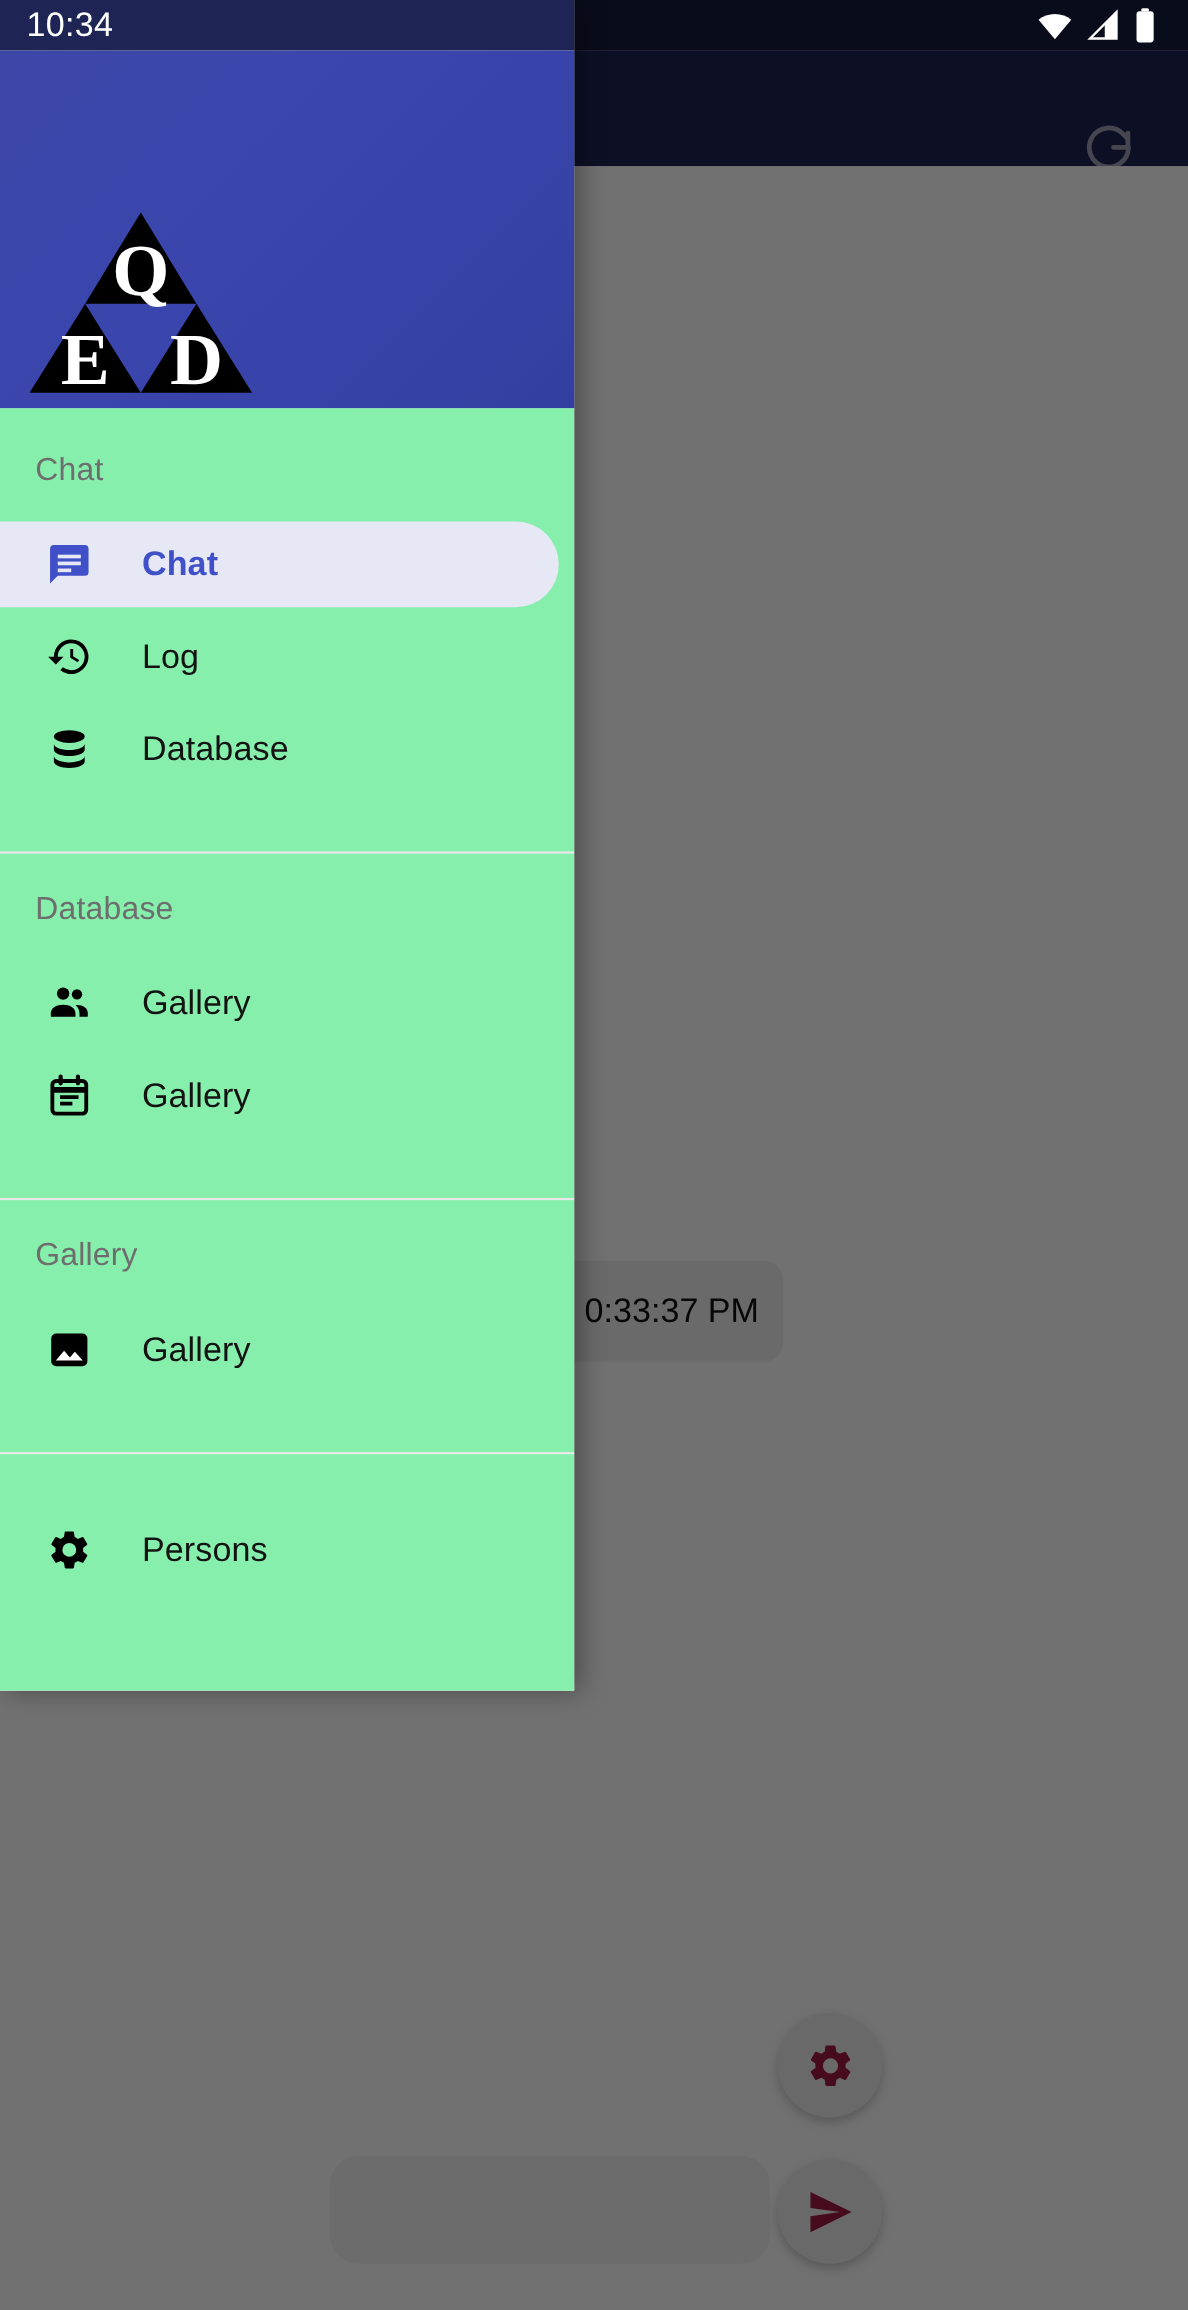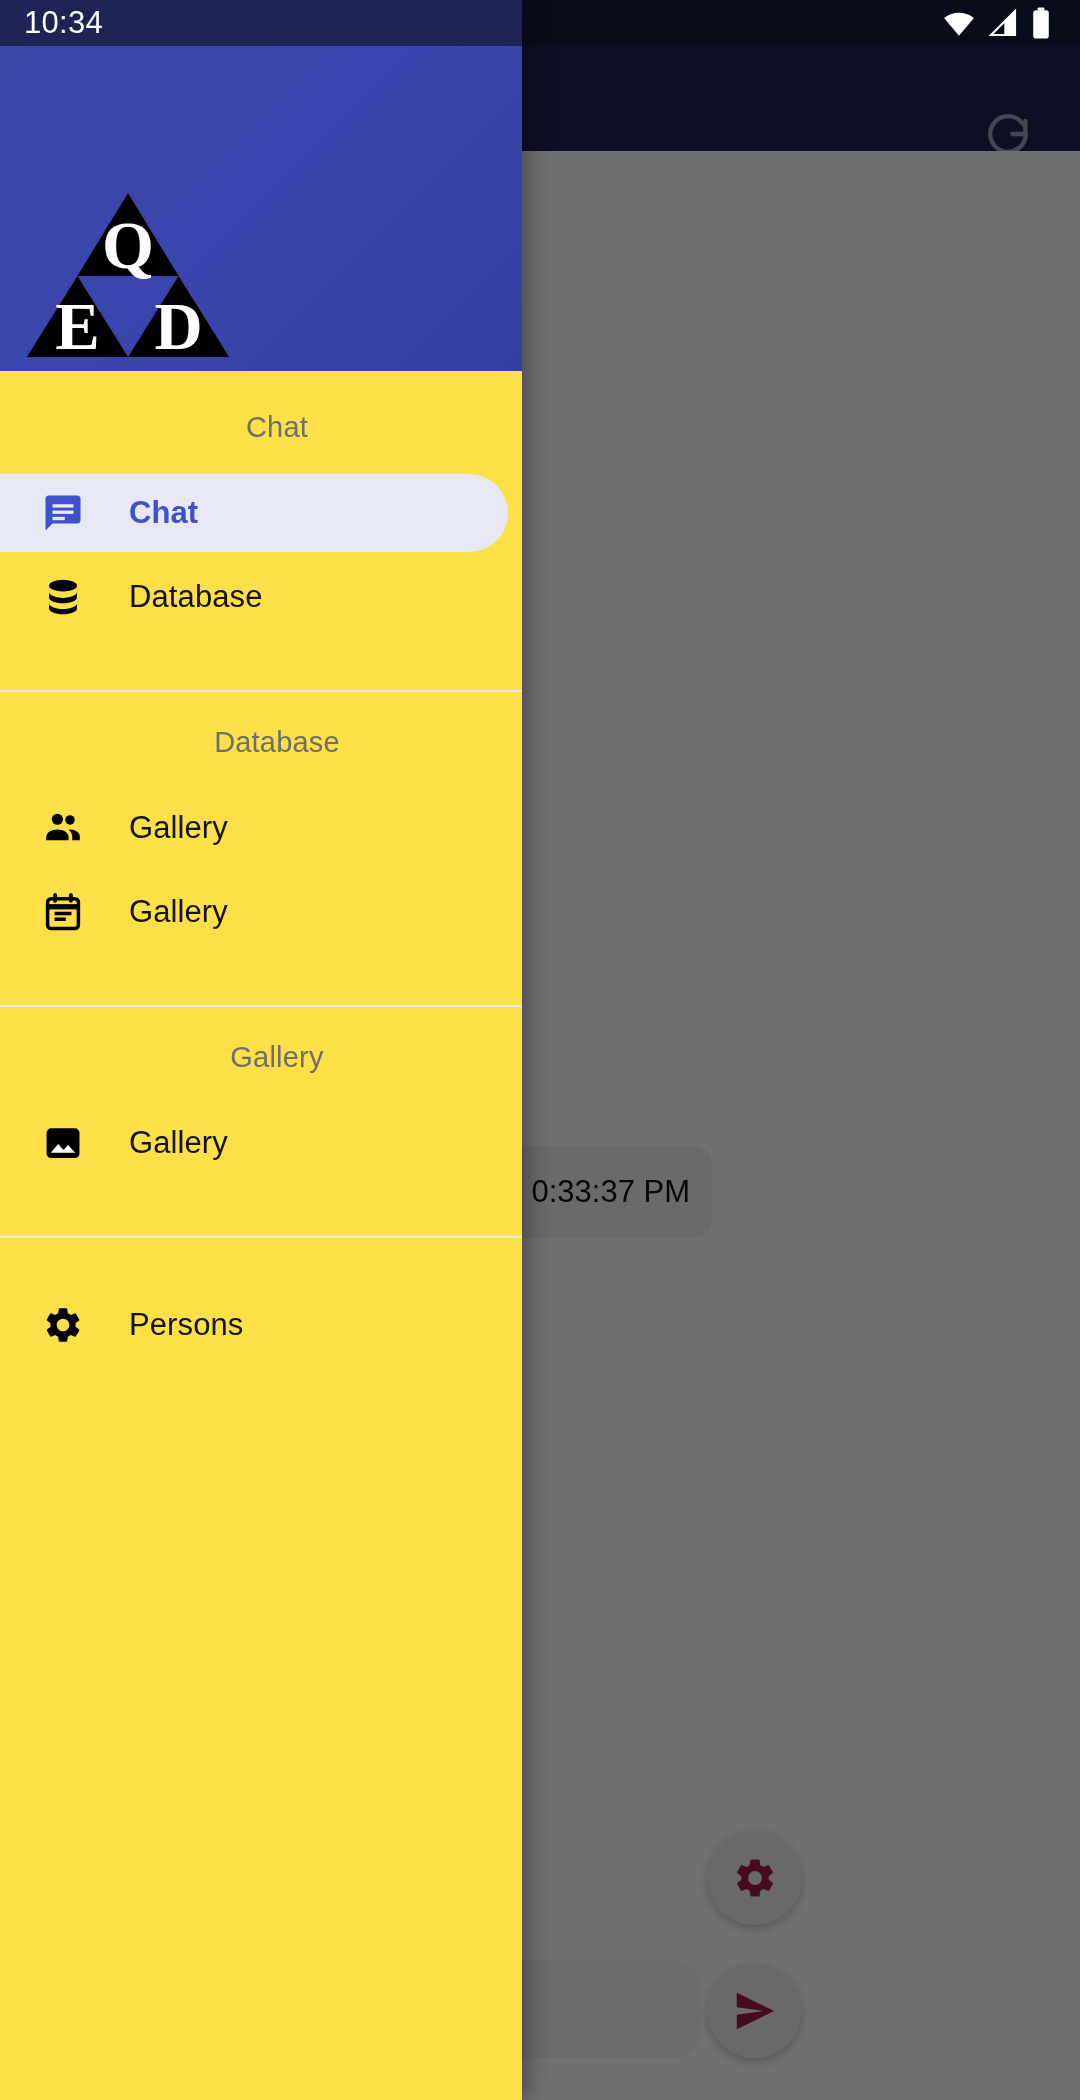--- a/index.html
+++ b/index.html
@@ -73,21 +73,21 @@
   
   .scrim {
     position: absolute; top: 0; left: 0; width: 1080px; height: 2100px;
     background: rgba(0,0,0,0.55);
     z-index: 5;
   }
 
   
   .drawer {
     position: absolute; top: 0; left: 0;
-    width: 522px; height: 2100px;
+    width: 522px; height: 1537px;
     background: #ffffff;
     z-index: 10;
     box-shadow: 6px 0 22px rgba(0,0,0,.35);
     display: flex; flex-direction: column;
   }
   .drawer-statusbar {
     height: 46px; width: 100%;
     background: #1e2453;
     display: flex; align-items: center;
     padding-left: 24px;
@@ -105,24 +105,23 @@
   }
   .logo {
     position: absolute;
     left: 23px; bottom: 12px;
     width: 210px; height: 172px;
   }
   .logo svg { width: 100%; height: 100%; display: block; }
 
   .drawer-body {
     flex: 1;
-    background: #fde047;
+    background: #86efac;
     padding-top: 6px;
     overflow: hidden;
-    text-align: center;
   }
   .section-label {
     font-size: 29px;
     color: #6e6e6e;
     padding: 34px 0 24px 32px;
     letter-spacing: .2px;
   }
   .nav-item {
     display: flex; align-items: center;
     height: 78px;
@@ -250,20 +249,29 @@
           <svg viewBox="0 0 24 24" fill="#4050c8">
             <path d="M20 2H4a2 2 0 0 0-2 2v18l4-4h14a2 2 0 0 0 2-2V4a2 2 0 0 0-2-2z"></path>
             <rect x="6" y="7" width="12" height="1.9" fill="#e6e8f5"></rect>
             <rect x="6" y="10.6" width="12" height="1.9" fill="#e6e8f5"></rect>
             <rect x="6" y="14.2" width="7" height="1.9" fill="#e6e8f5"></rect>
           </svg>
         </span>
         <span class="nav-label">Chat</span>
       </div>
 
+      <div class="nav-item">
+        <span class="nav-icon">
+          <svg viewBox="0 0 24 24" fill="#000000">
+            <path d="M13 3a9 9 0 0 0-9 9H1l4 4 4-4H6a7 7 0 1 1 7 7 6.9 6.9 0 0 1-4.3-1.5l-1.4 1.5A9 9 0 1 0 13 3z"></path>
+            <path d="M12.5 8v4.6l3.9 2.3.7-1.2-3.1-1.9V8z"></path>
+          </svg>
+        </span>
+        <span class="nav-label">Log</span>
+      </div>
 
       <div class="nav-item">
         <span class="nav-icon">
           <svg viewBox="0 0 24 24" fill="#000000">
             <ellipse cx="12" cy="5.5" rx="8" ry="3.3"></ellipse>
             <path d="M4 9.2c0 1.8 3.6 3.3 8 3.3s8-1.5 8-3.3v3.1c0 1.8-3.6 3.3-8 3.3s-8-1.5-8-3.3z"></path>
             <path d="M4 15.6c0 1.8 3.6 3.3 8 3.3s8-1.5 8-3.3v2.9c0 1.8-3.6 3.3-8 3.3s-8-1.5-8-3.3z"></path>
           </svg>
         </span>
         <span class="nav-label">Database</span>

